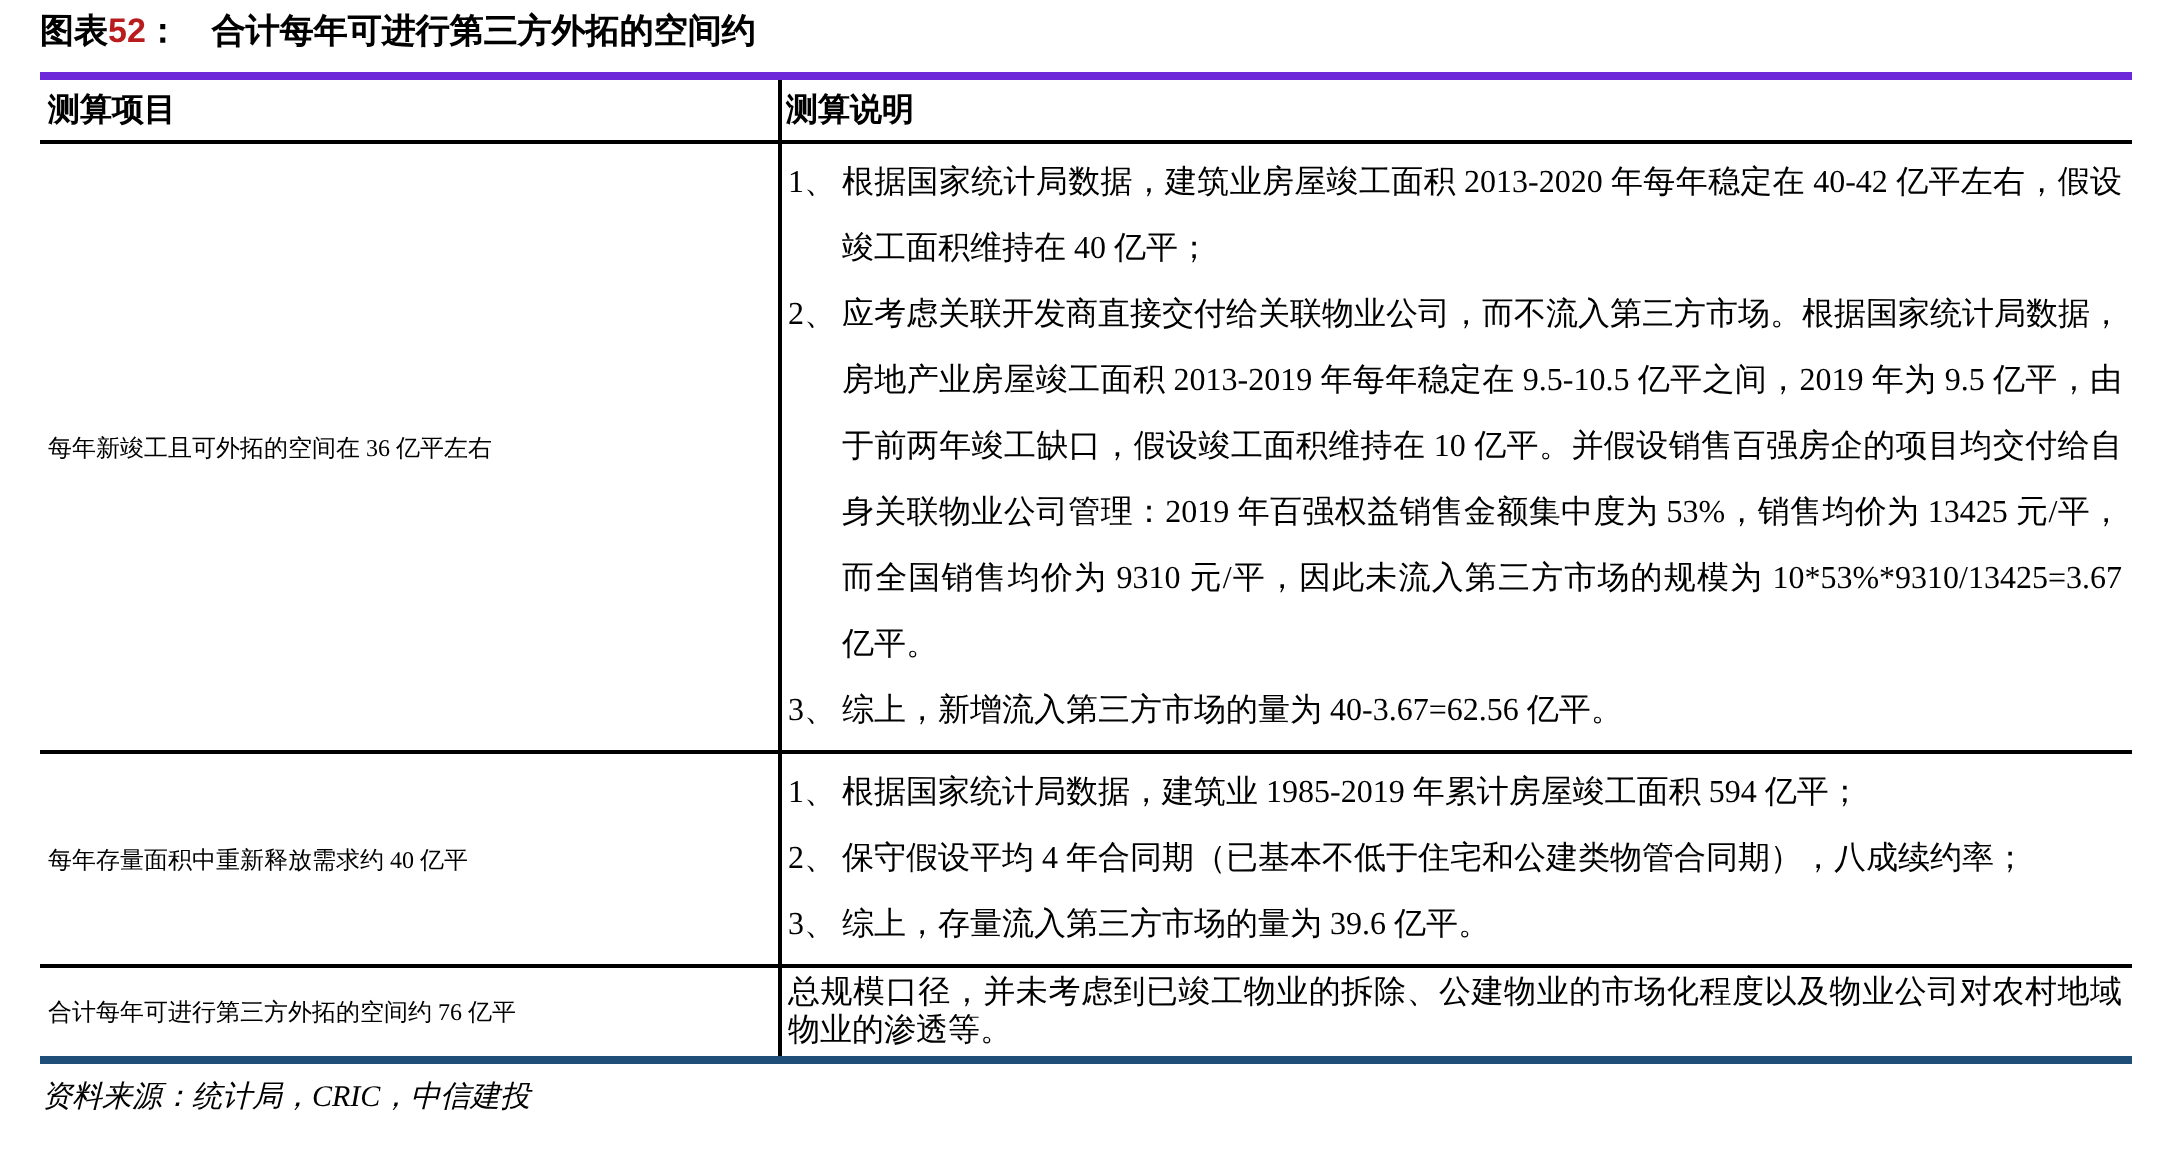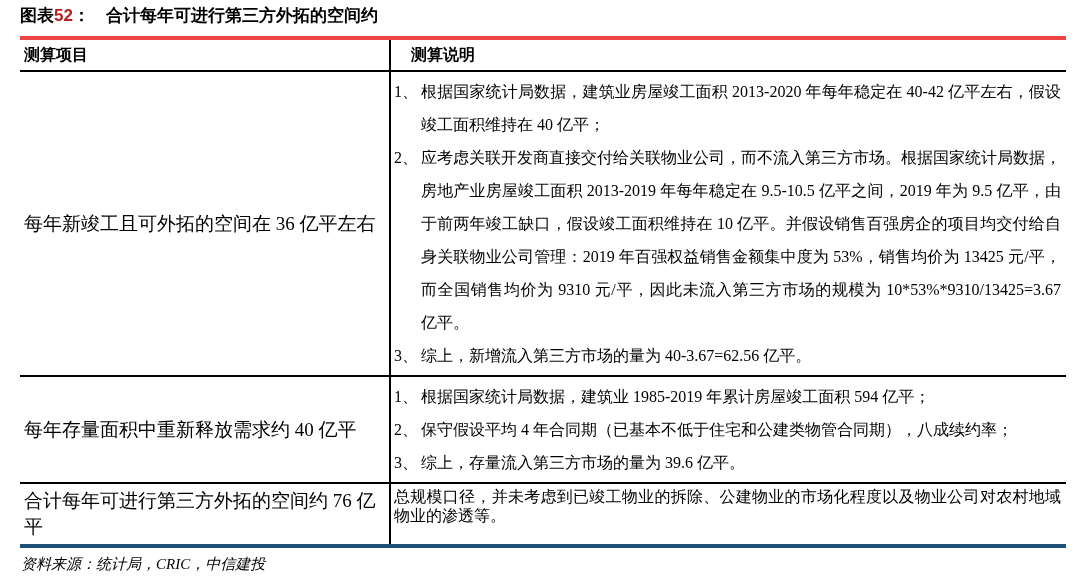--- a/index.html
+++ b/index.html
@@ -21,42 +21,42 @@
     margin-bottom: 8px;
     white-space: nowrap;
   }
   .t-num { color: #b91c1c; }
   .t-text { margin-left: 16px; }
 
   .calc-table {
     border-collapse: collapse;
     table-layout: fixed;
     width: 1046px;
-    border-top: 4px solid #ef4444;
+    border-top: 4px solid #6d28d9;
     border-bottom: 4px solid #1F4E79;
   }
   .col-item { width: 370px; }
   .col-desc { width: 676px; }
 
   th {
     font-family: "Liberation Sans", "DejaVu Sans", sans-serif;
     font-weight: bold;
     font-size: 16px;
     text-align: left;
     padding: 5px 4px 4px 4px;
     border-bottom: 2px solid #000;
   }
-  th.desc-h { padding-left: 20px; }
+  th.desc-h { padding-left: 2px; }
   th + th, td + td { border-left: 2px solid #000; }
   tbody tr { border-bottom: 2px solid #000; }
   tbody tr:last-child { border-bottom: none; }
 
   .item-cell {
     vertical-align: middle;
-    font-size: 19px;
+    font-size: 12px;
     line-height: 26px;
     padding: 4px 4px 4px 4px;
   }
   .desc-cell {
     vertical-align: top;
     font-size: 16px;
     padding: 3px 5px 3px 2px;
   }
   .point {
     position: relative;

